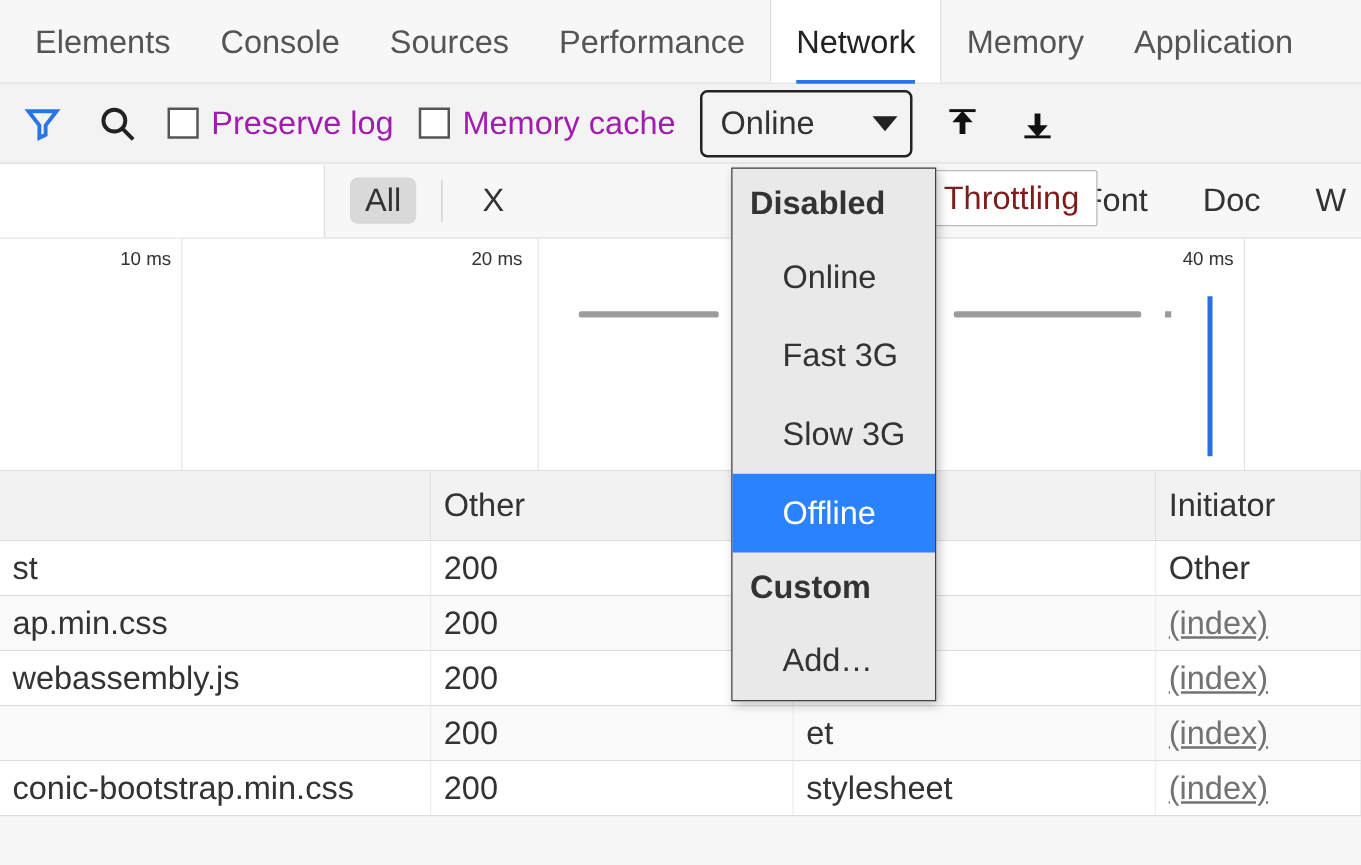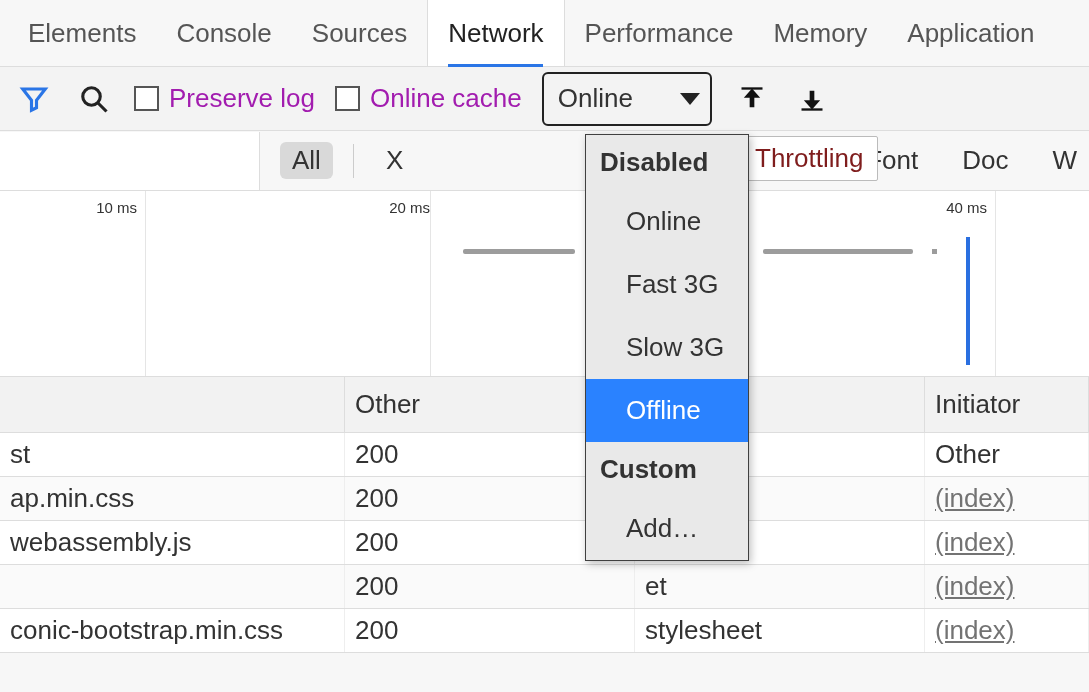--- a/index.html
+++ b/index.html
@@ -190,22 +190,22 @@
   .req-wrap { margin-left: -0px; }
 
 </style>
 </head>
 <body>
 
 <div class="tabs">
   <div class="tab">Elements</div>
   <div class="tab">Console</div>
   <div class="tab">Sources</div>
+  <div class="tab">Performance</div>
   <div class="tab active">Network</div>
-  <div class="tab">Performance</div>
   <div class="tab">Memory</div>
   <div class="tab">Application</div>
 </div>
 
 <div class="toolbar1">
   <span class="icon-btn">
     <svg width="30" height="30" viewBox="0 0 24 24">
         <path fill="none" stroke="#2a75e6" stroke-width="2.5" d="M3 4h18l-7 9v6l-4 2v-8z"></path>
       </svg>
   </span>
@@ -216,21 +216,21 @@
       </svg>
   </span>
 
   <label class="checkbox">
     <span class="box"></span>
     <span>Preserve log</span>
   </label>
 
   <label class="checkbox">
     <span class="box"></span>
-    <span>Online cache</span>
+    <span>Memory cache</span>
   </label>
 
   <div class="throttle-select">
     <span>Online</span>
     <span class="caret"></span>
   </div>
 
   <span class="icon-btn">
     <svg width="28" height="28" viewBox="0 0 24 24">
         <path d="M12 3l7 8h-5v8h-4v-8H5z" fill="#111"></path>
@@ -259,21 +259,21 @@
   <span class="chip">W</span>
 
   <div class="tooltip">Throttling</div>
 </div>
 
 <div class="timeline">
   <div class="tl-col" style="left: 145px;"></div>
   <div class="tl-label" style="left: 145px;">10 ms</div>
 
   <div class="tl-col" style="left: 430px;"></div>
-  <div class="tl-label" style="left: 438px; text-align: center;">20 ms</div>
+  <div class="tl-label" style="left: 426px; text-align: center;">20 ms</div>
 
   <div class="tl-col" style="left: 995px;"></div>
   <div class="tl-label" style="left: 995px;">40 ms</div>
 
   <div class="tl-bar" style="top: 58px; left: 463px; width: 112px;"></div>
   <div class="tl-bar" style="top: 58px; left: 763px; width: 150px;"></div>
   <div class="tl-dot" style="top: 58px; left: 932px;"></div>
   <div class="tl-line" style="left: 966px; top: 46px; height: 128px;"></div>
 </div>
 

